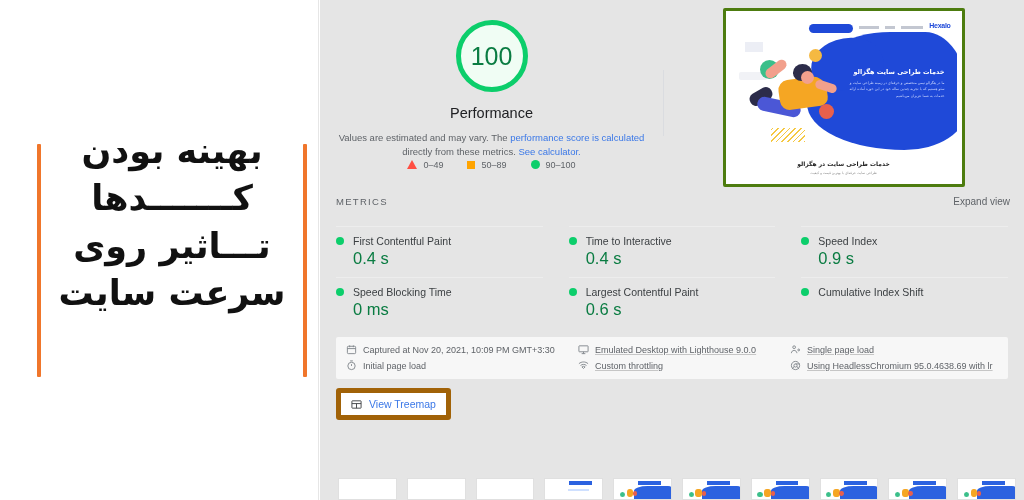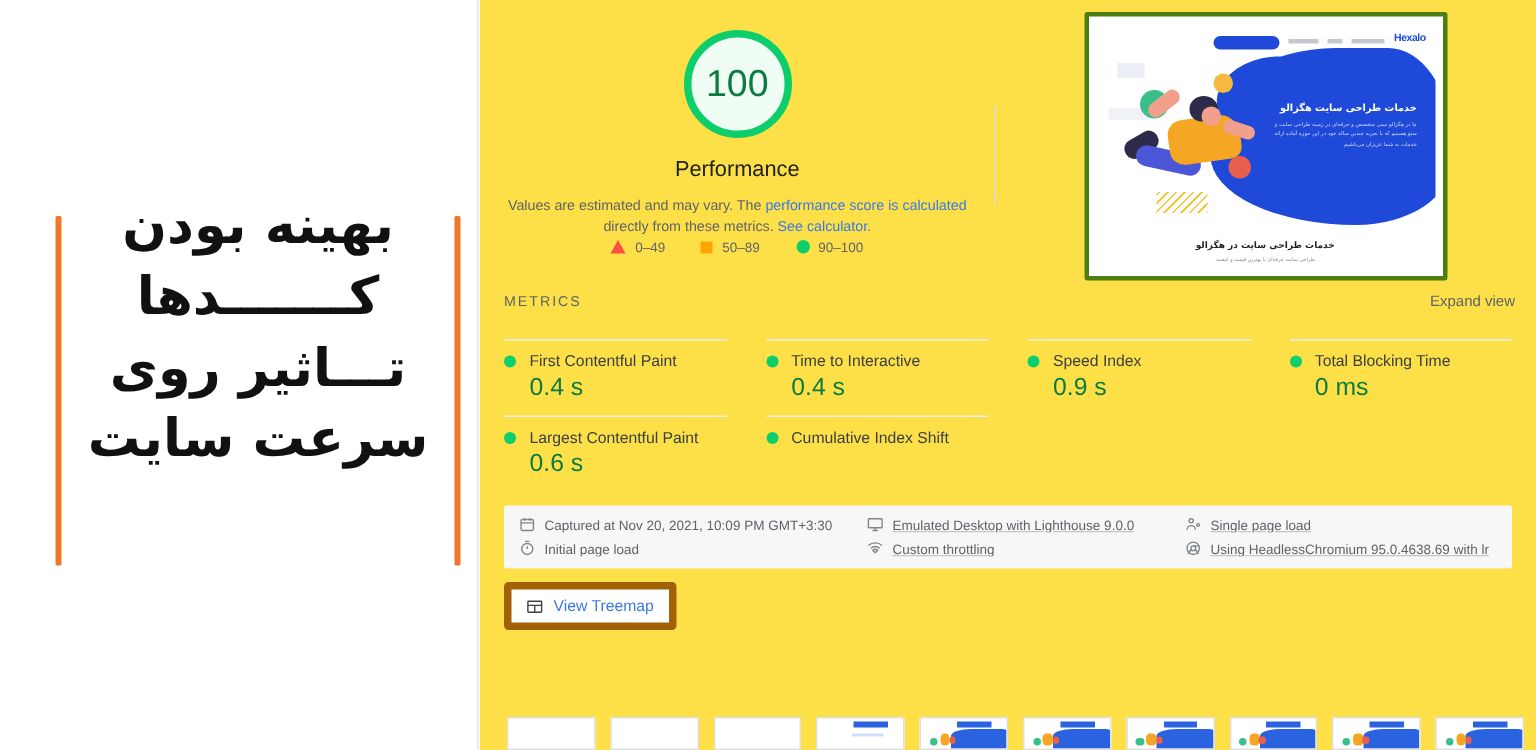--- a/index.html
+++ b/index.html
@@ -30,21 +30,21 @@
   }
   .fa-line { display:block; white-space:nowrap; }
   .panel-divider {
     position:absolute; left:318px; top:0; width:1px; height:500px;
     background:#e6e6e6;
   }
 
   
   .report {
     position:absolute; left:320px; top:0; width:704px; height:500px;
-    background:#fde047;
+    background:#e5e5e5;
   }
 
   
   .top-row {
     position:relative; height:196px; display:flex; align-items:flex-start;
   }
   .score-col {
     width:343px; padding-top:12px; text-align:center; position:relative;
   }
   .gauge {
@@ -160,21 +160,21 @@
   }
 
   
   .metrics-head {
     display:flex; justify-content:space-between; align-items:baseline;
     padding:0 14px 0 16px; height:30px;gap:44px;
   }
   .metrics-title { font-size:9.5px; letter-spacing:1.3px; color:#5f6368; }
   .expand-view { font-size:10px; color:#5f6368; }
   .metrics-grid {
-    display:grid; grid-template-columns:1fr 1fr 1fr 1fr; column-gap:26px;
+    display:grid; grid-template-columns:1fr 1fr 1fr; column-gap:26px;
     padding:0 16px;
   }
   .metric {
     border-top:1px solid #ededed; padding:8px 0 9px 0;
   }
   .metric-head { display:flex; align-items:center; gap:9px; }
   .dot { width:8px;height:8px;border-radius:50%;background:#0CCE6B;flex:none; }
   .metric-name { font-size:10.5px; color:#3c4043; }
   .metric-val { margin-left:17px; margin-top:2px; font-size:16.5px; color:#0A7C42; }
 
@@ -319,21 +319,21 @@
       <div class="metric">
         <div class="metric-head">
             <span class="dot"></span>
           <span class="metric-name">Speed Index</span>
           </div>
         <div class="metric-val">0.9 s</div>
       </div>
       <div class="metric">
         <div class="metric-head">
             <span class="dot"></span>
-          <span class="metric-name">Total Blocking Time</span>
+          <span class="metric-name">Speed Blocking Time</span>
           </div>
         <div class="metric-val">0 ms</div>
       </div>
       <div class="metric">
         <div class="metric-head">
             <span class="dot"></span>
           <span class="metric-name">Largest Contentful Paint</span>
           </div>
         <div class="metric-val">0.6 s</div>
       </div>

